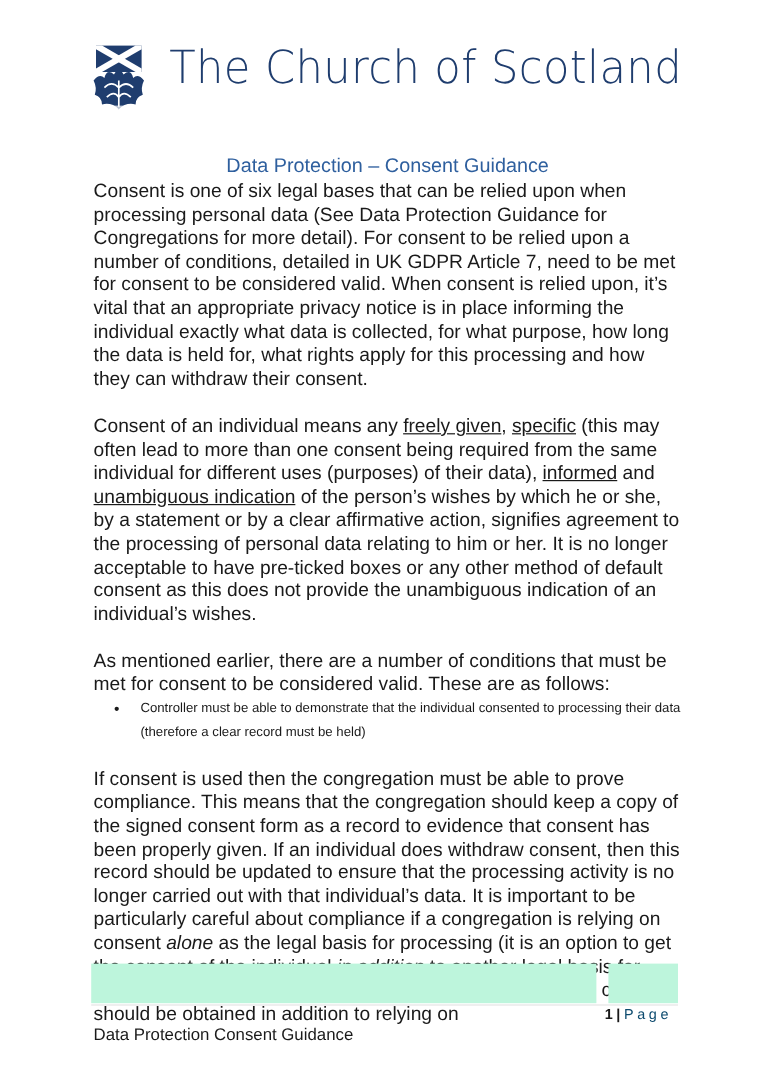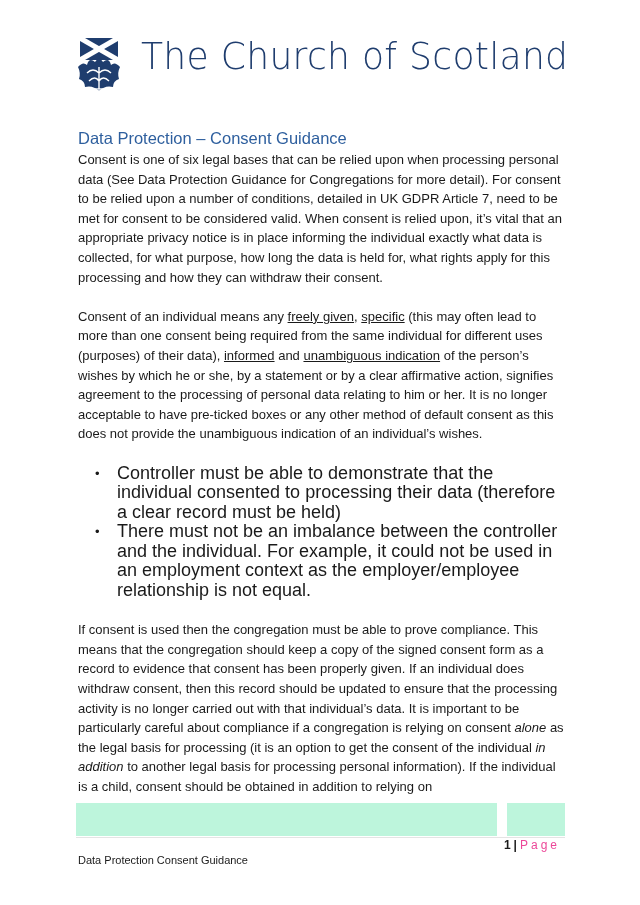--- a/index.html
+++ b/index.html
@@ -3,35 +3,35 @@
 <meta charset="utf-8">
 <style>
   html, body { margin: 0; padding: 0; background: #ffffff; }
   body { width: 640px; height: 905px; position: relative; overflow: hidden;
          font-family: "Liberation Sans", sans-serif; color: #1a1a1a; }
   .logo { position: absolute; left: 77px; top: 37px; display: flex; }
   .logo-mark { width: 44px; height: 56px; }
   .logo-text { margin-left: 20px; font-family: "DejaVu Sans", sans-serif; font-size: 38px;
                color: #1f3d6e; font-weight: 300; letter-spacing: 0.3px; line-height: 1; transform: scaleX(0.95); transform-origin: left center; }
   .content { position: absolute; left: 78px; top: 128px; width: 490px; }
-  h1 { margin: 0 0 2px 0; font-size: 16.5px; font-weight: normal; color: #2e5f9e; line-height: 20px; }
-  p { margin: 0; font-size: 13px; line-height: 19.6px; }
+  h1 { margin: 0 0 2px 0; font-size: 16.5px; font-weight: normal; color: #2e5f9e; line-height: 20px; text-align: center; }
+  p { margin: 0; font-size: 16px; line-height: 19.6px; }
   .gap { height: 19.6px; }
   ul { margin: 0; padding-left: 39px; list-style: none; }
-  li { position: relative; font-size: 18px; line-height: 19.6px; }
+  li { position: relative; font-size: 11px; line-height: 19.6px; }
   li::before { content: "\2022"; position: absolute; left: -22px; top: 0; font-size: 13px; }
   u { text-decoration: underline; }
   .hl1 { position: absolute; left: 76px; top: 803px; width: 421px; height: 33px; background: #bdf5dc; }
   .hl2 { position: absolute; left: 507px; top: 803px; width: 58px; height: 33px; background: #bdf5dc; }
   .footer-line { position: absolute; left: 76px; top: 837px; width: 489px; border-top: 1px solid #e4e4e4; }
   .page-num { position: absolute; right: 80px; top: 838px; font-size: 12px; }
   .page-num .n { font-weight: bold; color: #1a1a1a; }
   .page-num .bar { font-weight: bold; color: #1a1a1a; margin: 0 3px; }
-  .page-num .pg { color: #ec4899; letter-spacing: 3px; }
-  .footer-title { position: absolute; left: 78px; top: 854px; font-size: 11px; color: #1a1a1a; }
+  .page-num .pg { color: #0c4a6e; letter-spacing: 3px; }
+  .footer-title { position: absolute; left: 78px; top: 854px; font-size: 14px; color: #1a1a1a; }
 </style>
 </head>
 <body>
 
 <div class="logo">
   <svg class="logo-mark" viewBox="0 0 44 56">
     <rect x="0" y="0" width="44" height="56" fill="#ffffff"></rect>
     <rect x="3" y="1" width="38" height="22" fill="#1f3d6e"></rect>
     <path d="M3 1 L8 1 L41 20 L41 23 L36 23 L3 4 Z" fill="#ffffff"></path>
     <path d="M41 1 L36 1 L3 20 L3 23 L8 23 L41 4 Z" fill="#ffffff"></path>
@@ -41,23 +41,23 @@
   </svg>
   <span class="logo-text">The Church of Scotland</span>
 </div>
 
 <div class="content">
   <h1>Data Protection – Consent Guidance</h1>
   <p>Consent is one of six legal bases that can be relied upon when processing personal data (See Data Protection Guidance for Congregations for more detail). For consent to be relied upon a number of conditions, detailed in UK GDPR Article 7, need to be met for consent to be considered valid. When consent is relied upon, it’s vital that an appropriate privacy notice is in place informing the individual exactly what data is collected, for what purpose, how long the data is held for, what rights apply for this processing and how they can withdraw their consent.</p>
   <div class="gap"></div>
   <p><span>Consent of an individual means any </span><u>freely given</u><span>, </span><u>specific</u><span> (this may often lead to more than one consent being required from the same individual for different uses (purposes) of their data), </span><u>informed</u><span> and </span><u>unambiguous indication</u><span> of the person’s wishes by which he or she, by a statement or by a clear affirmative action, signifies agreement to the processing of personal data relating to him or her. It is no longer acceptable to have pre-ticked boxes or any other method of default consent as this does not provide the unambiguous indication of an individual’s wishes.</span></p>
   <div class="gap"></div>
+  <p>As mentioned earlier, there are a number of conditions that must be met for consent to be considered valid. These are as follows:</p>
   <ul>
     <li>Controller must be able to demonstrate that the individual consented to processing their data (therefore a clear record must be held)</li>
-    <li>There must not be an imbalance between the controller and the individual. For example, it could not be used in an employment context as the employer/employee relationship is not equal.</li>
   </ul>
   <div class="gap"></div>
   <p><span>If consent is used then the congregation must be able to prove compliance. This means that the congregation should keep a copy of the signed consent form as a record to evidence that consent has been properly given. If an individual does withdraw consent, then this record should be updated to ensure that the processing activity is no longer carried out with that individual’s data. It is important to be particularly careful about compliance if a congregation is relying on consent </span><i>alone</i><span> as the legal basis for processing (it is an option to get the consent of the individual </span><i>in addition</i><span> to another legal basis for processing personal information). If the individual is a child, consent should be obtained in addition to relying on</span></p>
 </div>
 
 <div class="hl1"></div>
 <div class="hl2"></div>
 <div class="footer-line"></div>
 
 <div class="page-num">

